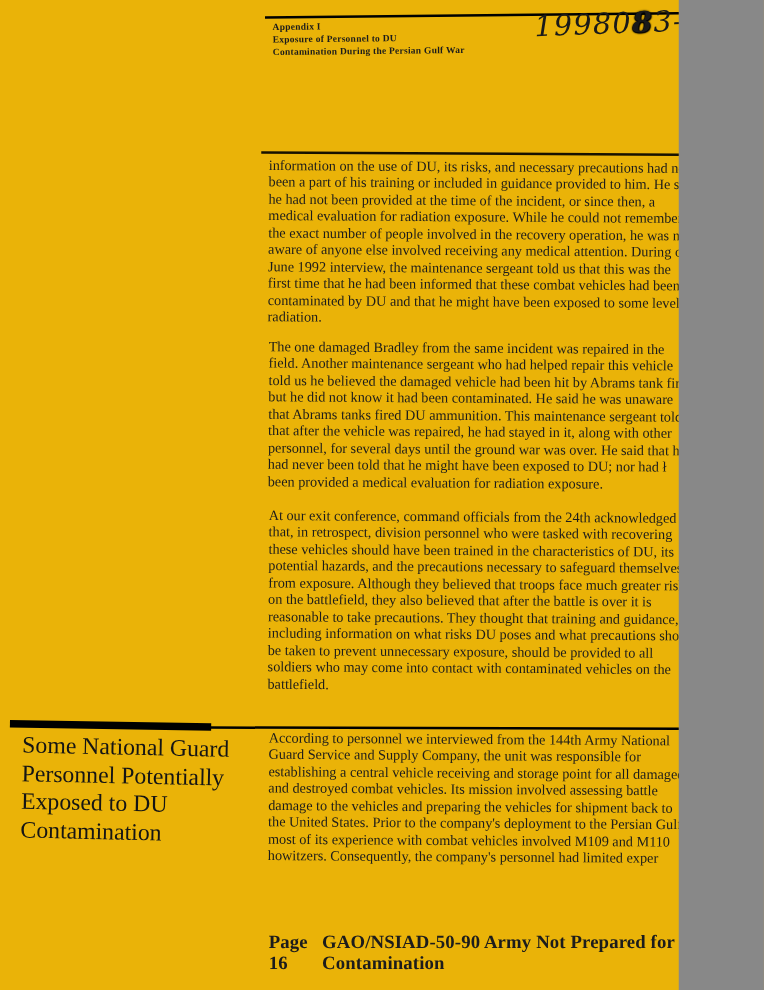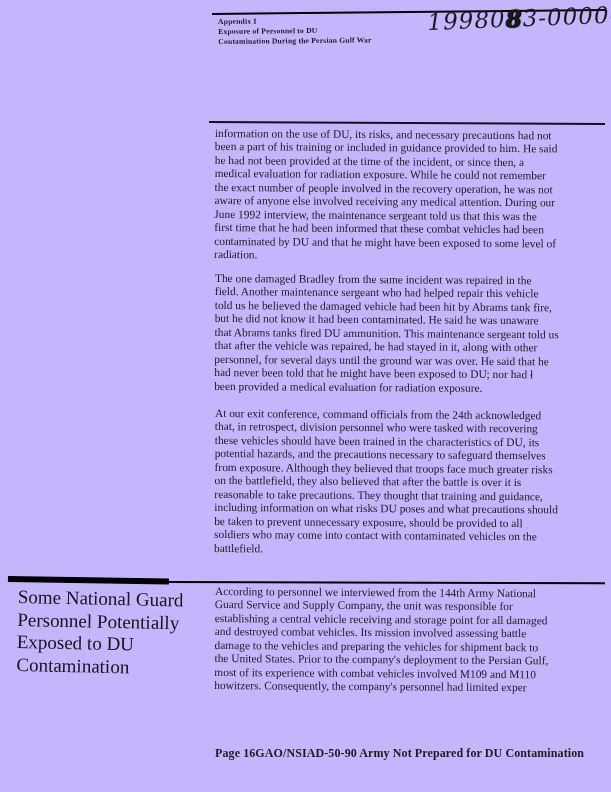--- a/index.html
+++ b/index.html
@@ -1,20 +1,20 @@
 <!DOCTYPE html>
 <html><head>
 <meta charset="utf-8">
 <style>
   html, body { margin: 0; padding: 0; background: #888; }
   .page {
     position: relative;
-    width: 611px;
+    width: 543px;
     height: 792px;
-    background: #c4b5fd;
+    background: #eab308;
     overflow: hidden;
     font-family: "Liberation Serif", serif;
     color: #1c1c1c;
   }
   .rule { position: absolute; background: #000; transform-origin: left top; }
   .header-rule { left: 212px; top: 13px; width: 393px; height: 2px; transform: rotate(-0.6deg); }
   .body-rule   { left: 209px; top: 121px; width: 396px; height: 2px; transform: rotate(0.3deg); opacity: 0.9; }
 
   .header-block {
     position: absolute; left: 218px; top: 17px;
@@ -55,22 +55,22 @@
     position: absolute; left: 18px; top: 586px; width: 195px;
     font-size: 19px; line-height: 22.5px;
     color: #151515;
     white-space: pre-line;
     transform: rotate(1.2deg); transform-origin: left top;
   }
   .section-para { top: 585px; }
 
   .footer {
     position: absolute; left: 215px; top: 746px; width: 390px;
-    display: flex; 
-    font-size: 12px; font-weight: bold;
+    display: flex; justify-content: space-between;
+    font-size: 15px; font-weight: bold;
     letter-spacing: 0.1px;
   }
 </style>
 </head>
 <body>
 
 <div class="page">
 
   <div class="rule header-rule"></div>
 

